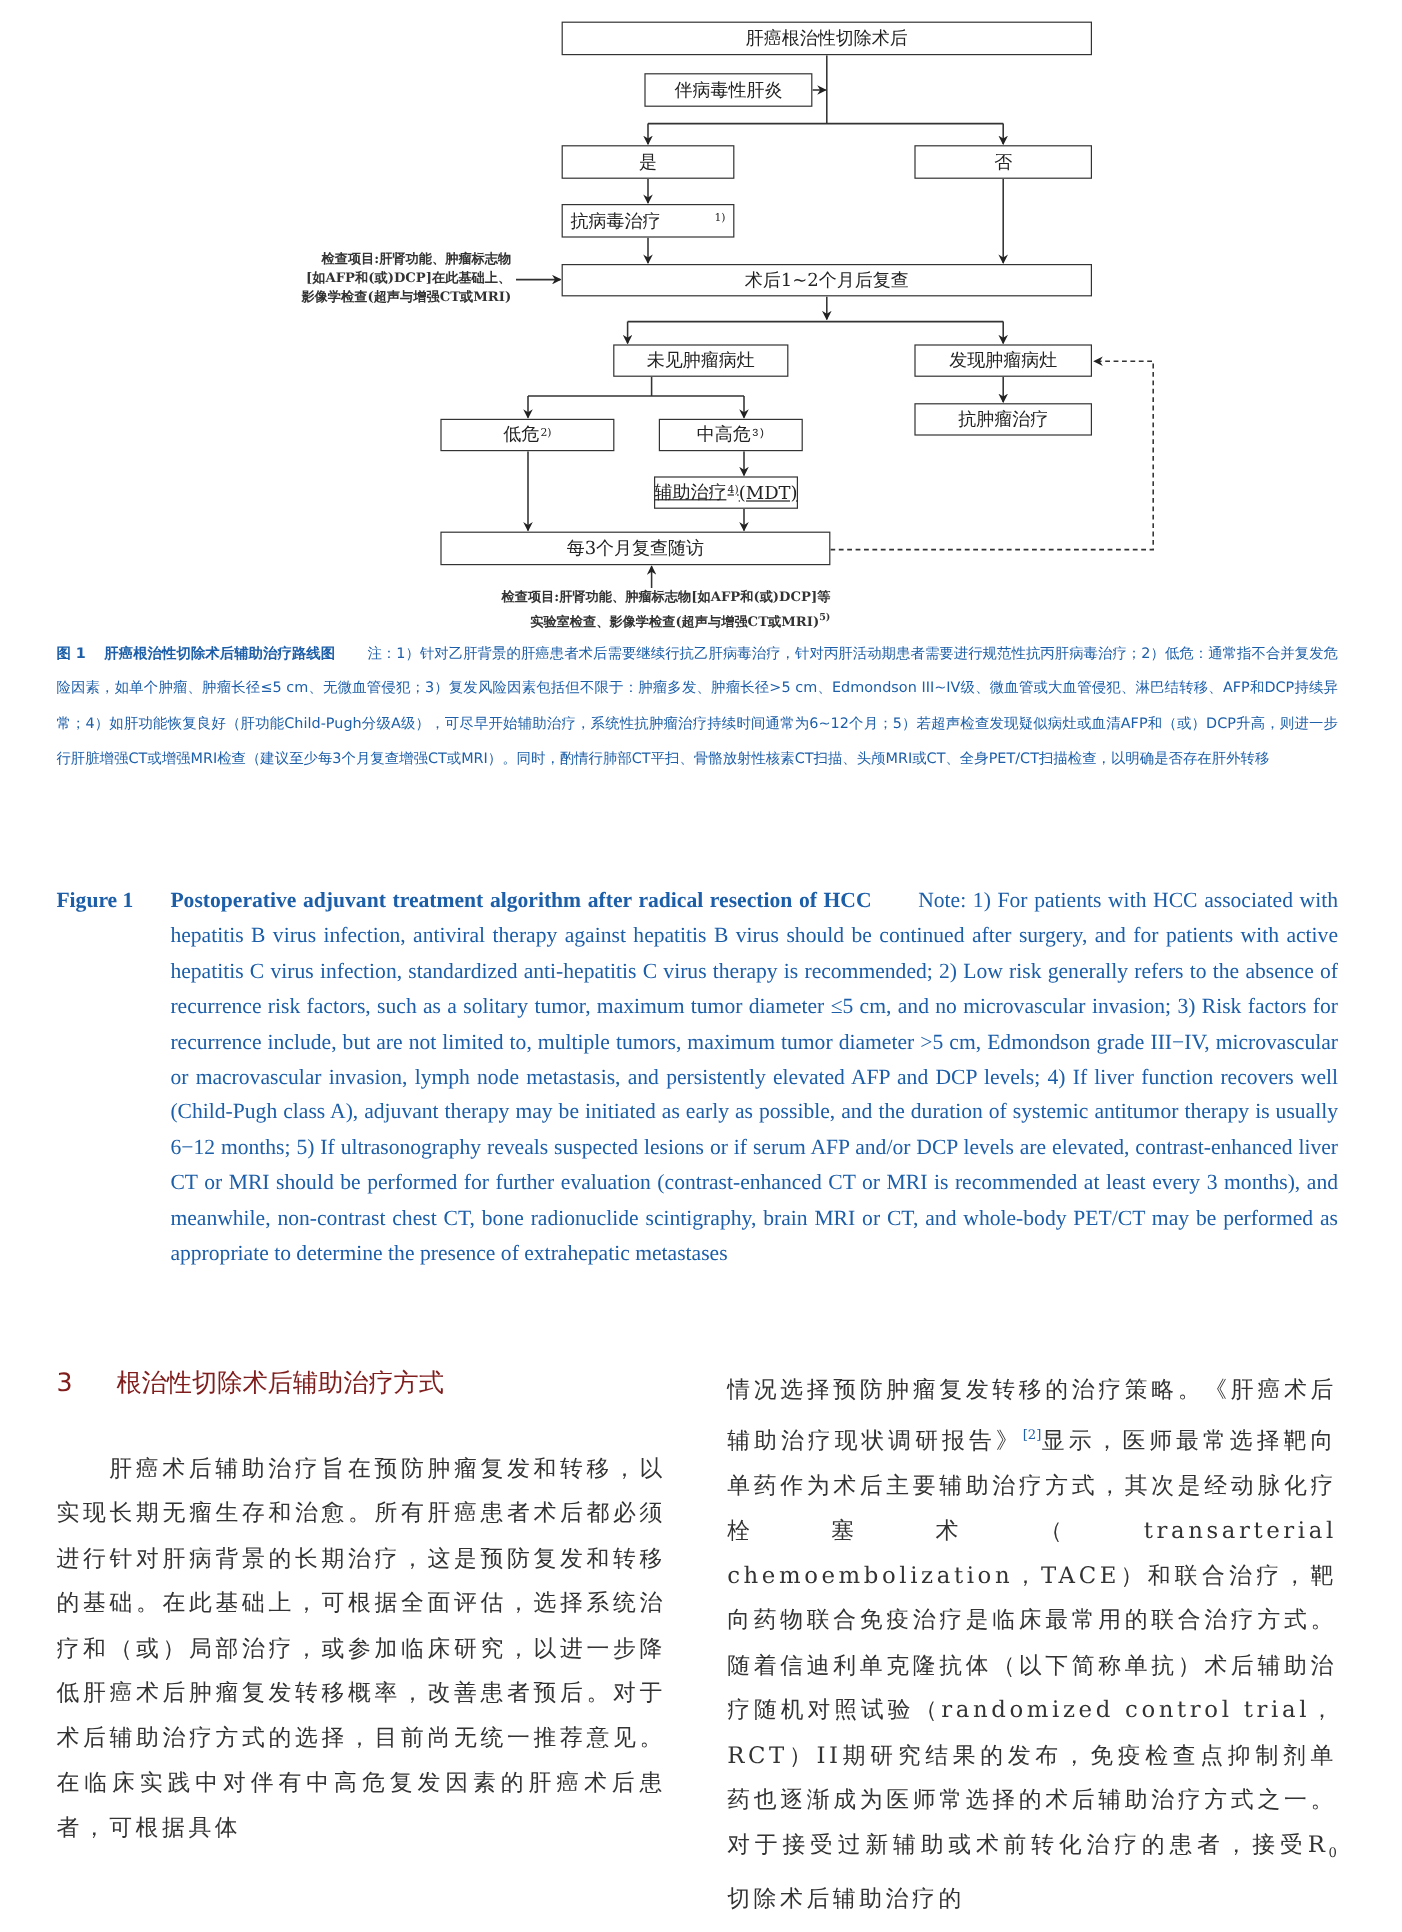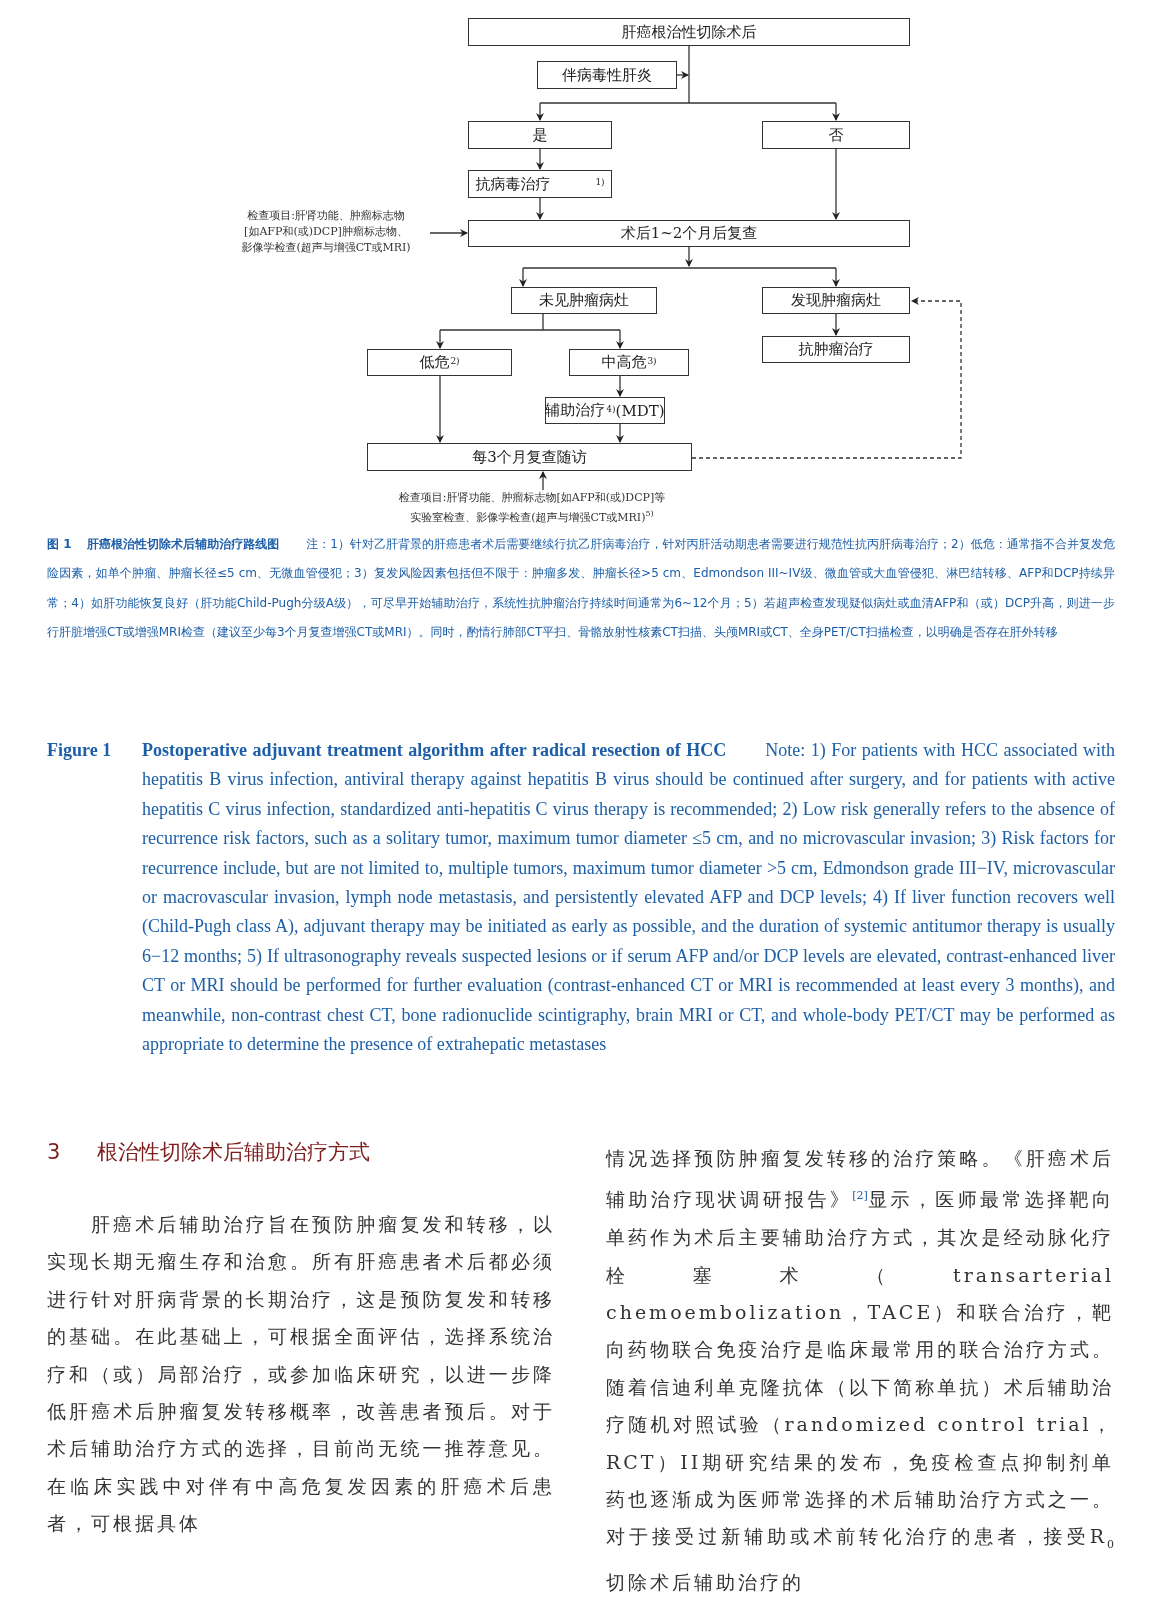--- a/index.html
+++ b/index.html
@@ -4,21 +4,21 @@
 <style>
   html, body { margin: 0; padding: 0; background: #ffffff; }
   body { width: 1168px; height: 1610px; position: relative; overflow: hidden;
          font-family: "DejaVu Serif", "Liberation Serif", serif; color: #222; }
   #flow { position: absolute; left: 0; top: 0; width: 1168px; height: 530px; }
   .fbox { position: absolute; border: 1.3px solid #333; background: #fff; box-sizing: border-box;
           display: flex; align-items: center; justify-content: center;
           font-family: "DejaVu Serif", serif; font-size: 15px; color: #222; white-space: nowrap; }
   .fbox sup { font-size: 9px; margin-left: 1px; position: relative; top: -2px; }
   .side-note { position: absolute; font-family: "DejaVu Serif", serif; font-size: 11px; line-height: 16px;
-               color: #333; text-align: center; white-space: nowrap; }
+               color: #333; text-align: right; white-space: nowrap; font-weight: bold; }
   .caption { position: absolute; left: 47px; width: 1068px; color: #1c5ea8; }
   .cap-cn { top: 530px; font-family: "DejaVu Sans", sans-serif; font-size: 12px; line-height: 29.3px; text-align: justify; }
   .cap-cn .lbl { font-weight: bold; }
   .cap-en { top: 736px; font-family: "Liberation Serif", serif; font-size: 18px; line-height: 29.4px; }
   .cap-en .row { display: flex; }
   .cap-en .lbl { font-weight: bold; width: 95px; flex: none; }
   .cap-en .body { text-align: justify; }
   .cap-en .title { font-weight: bold; }
   .section-head { position: absolute; left: 47px; top: 1138px; font-family: "DejaVu Sans", sans-serif;
                   font-size: 21px; color: #7f1d1d; }
@@ -83,41 +83,41 @@
     </div>
   <div class="fbox" style="left:468px;top:170px;width:144px;height:28px;gap:44px;">
       <span>抗病毒治疗</span>
       <sup>1)</sup>
     </div>
   <div class="fbox" style="left:468px;top:220px;width:442px;height:27px;">
       <span>术后1~2个月后复查</span>
     </div>
   <div class="side-note" style="left:226px;top:208px;width:200px;">
     <div>检查项目:肝肾功能、肿瘤标志物</div>
-    <div>[如AFP和(或)DCP]肿瘤标志物、</div>
+    <div>[如AFP和(或)DCP]在此基础上、</div>
     <div>影像学检查(超声与增强CT或MRI)</div>
   </div>
   <div class="fbox" style="left:467px;top:287px;width:146px;height:27px;margin-left:44px;">
       <span>未见肿瘤病灶</span>
     </div>
   <div class="fbox" style="left:762px;top:287px;width:148px;height:27px;">
       <span>发现肿瘤病灶</span>
     </div>
   <div class="fbox" style="left:762px;top:336px;width:148px;height:27px;">
       <span>抗肿瘤治疗</span>
     </div>
   <div class="fbox" style="left:367px;top:349px;width:145px;height:27px;">
       <span>低危</span>
       <sup>2)</sup>
     </div>
-  <div class="fbox" style="left:569px;top:349px;width:120px;height:27px;">
+  <div class="fbox" style="left:549px;top:349px;width:120px;height:27px;font-family:Liberation Mono, monospace;">
       <span>中高危</span>
       <sup>3)</sup>
     </div>
-  <div class="fbox" style="left:545px;top:397px;width:120px;height:27px;">
+  <div class="fbox" style="left:545px;top:397px;width:120px;height:27px;text-decoration:underline;">
       <span>辅助治疗</span>
       <sup>4)</sup>
       <span>(MDT)</span>
     </div>
   <div class="fbox" style="left:367px;top:443px;width:325px;height:28px;align-items:center;">
       <span>每3个月复查随访</span>
     </div>
   <div class="side-note" style="left:372px;top:490px;width:320px;">
     <div>检查项目:肝肾功能、肿瘤标志物[如AFP和(或)DCP]等</div>
     <div><span>实验室检查、影像学检查(超声与增强CT或MRI)</span><sup style="font-size:8px">5)</sup></div>

